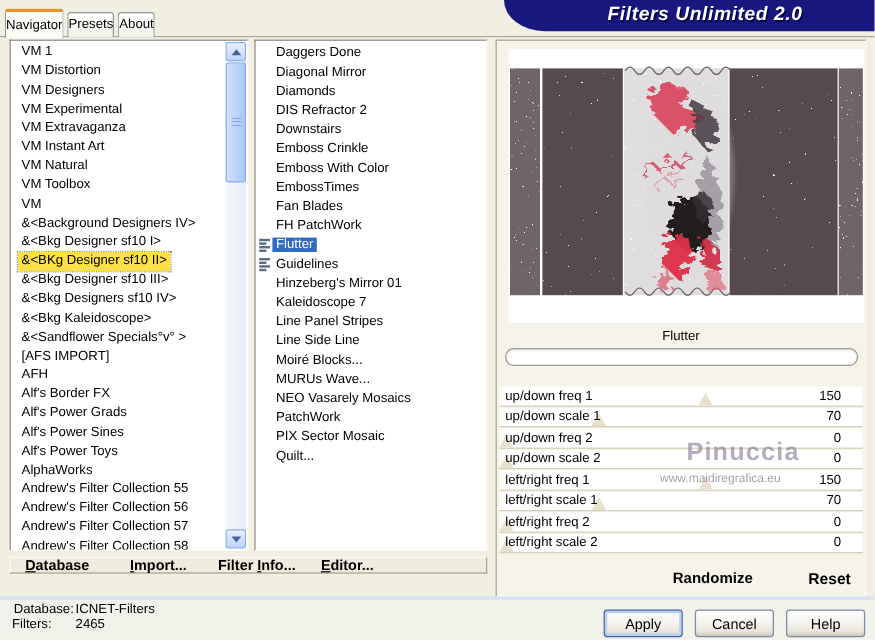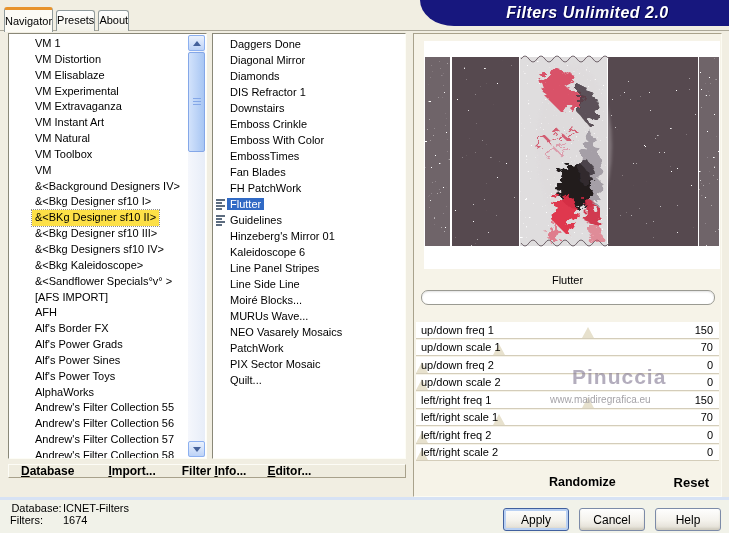--- a/index.html
+++ b/index.html
@@ -12,21 +12,21 @@
   .banner{position:absolute;left:420px;top:0;width:309px;height:26px;background:#17177e;border-bottom-left-radius:34px 26px;display:flex;align-items:center;justify-content:center;z-index:2;}
   .banner-title{color:#fff;font-weight:bold;font-style:italic;font-size:16px;letter-spacing:.5px;padding-left:26px;text-shadow:1px 1px 0 #000046;}
 
   .main{position:absolute;left:0;top:30px;width:729px;height:467px;border-top:1px solid #aca899;background:#f1eee2;box-sizing:border-box;}
 
   
   .listbox{position:absolute;background:#fff;border:1px solid;border-color:#8a8878 #fdfdf6 #fdfdf6 #8a8878;overflow:hidden;box-sizing:border-box;}
   .cat-box{left:8px;top:33px;width:199px;height:426px;}
   .flt-box{left:212px;top:33px;width:194px;height:426px;}
   .cat-items{position:absolute;left:1px;top:2px;right:18px;overflow:hidden;}
-  .list-item{height:15.85px;line-height:15.85px;padding-left:22px;white-space:nowrap;cursor:default;}
+  .list-item{height:15.85px;line-height:15.85px;padding-left:5px;white-space:nowrap;cursor:default;}
   .cat-text{display:inline-block;padding:0 3px;}
   .sel-cat{background:#fde047;outline:1px dotted #8f8f8f;}
   .flt-items{position:absolute;left:1px;top:2px;right:2px;overflow:hidden;}
   .flt-row{height:16px;display:flex;align-items:center;padding-left:2px;white-space:nowrap;cursor:default;}
   .marker{width:9px;margin-right:2px;display:flex;flex-direction:column;gap:1px;align-items:flex-start;flex:none;}
   .marker i{display:block;height:2px;width:9px;background:#5d6d80;}
   .marker i.short{width:6px;}
   .flt-text{padding:0 3px;}
   .sel-flt{background:#316ac5;color:#fff;}
 
@@ -41,25 +41,25 @@
   .grip{width:8px;height:8px;background:repeating-linear-gradient(#84a7e8 0 1px,transparent 1px 3px);}
 
   
   .panel{position:absolute;left:413px;top:33px;width:309px;height:464px;box-sizing:border-box;background:#f6f3e8;border:1px solid;border-color:#a9a28c #fcfbf2 #fcfbf2 #a9a28c;}
   .preview{position:absolute;left:10px;top:7px;width:296px;height:228px;background:#fff;}
   .preview-label{position:absolute;left:0;top:240px;width:100%;text-align:center;}
   .progress{position:absolute;left:7px;top:256px;width:292px;height:13px;background:#fff;border:1px solid #9a9a92;border-radius:7px;box-shadow:inset 0 1px 2px rgba(0,0,0,.12);}
   .params{position:absolute;left:2px;top:288px;right:2px;display:flex;flex-direction:column;gap:2px;}
   .param-row{position:relative;height:15.5px;background:#fff;display:flex;justify-content:space-between;align-items:center;box-shadow:0 1px 0 rgba(170,160,130,.45);}
   .param-label{padding-left:5px;position:relative;z-index:2;}
-  .param-value{padding-right:6px;position:relative;z-index:2;}
+  .param-value{padding-right:18px;position:relative;z-index:2;}
   .thumb{position:absolute;bottom:0;margin-left:-6px;width:0;height:0;border-left:6px solid transparent;border-right:6px solid transparent;border-bottom:11px solid #e7e1cd;z-index:1;}
   .wm1{position:absolute;left:158px;top:331px;font-size:21px;font-weight:bold;color:rgba(132,122,148,.62);letter-spacing:1px;z-index:5;pointer-events:none;}
   .wm2{position:absolute;left:136px;top:360px;font-size:10px;color:rgba(148,146,152,.85);z-index:5;pointer-events:none;}
-  .randomize{position:absolute;left:135px;top:441px;width:90px;text-align:left;font-weight:bold;font-size:12.5px;cursor:default;}
+  .randomize{position:absolute;left:135px;top:441px;width:90px;text-align:center;font-weight:bold;font-size:12.5px;cursor:default;}
   .reset{position:absolute;left:240px;top:441px;width:55px;text-align:right;font-weight:bold;font-size:13px;cursor:default;}
 
   
   .toolbar{position:absolute;left:8px;top:464px;width:398px;height:14px;box-sizing:border-box;background:#efecdf;border:1px solid;border-color:#fdfcf6 #a8a18b #a8a18b #fdfcf6;display:flex;align-items:center;padding-left:12px;}
   .tb-item{font-weight:bold;font-size:12px;cursor:default;}
   .tb-item:nth-child(1){margin-right:34px;}
   .tb-item:nth-child(2){margin-right:26px;}
   .tb-item:nth-child(3){margin-right:21px;}
 
   .blue-sep{position:absolute;left:0;top:497px;width:729px;height:3px;background:#d7e2f4;}
@@ -86,21 +86,21 @@
   <div class="banner">
     <span class="banner-title">Filters Unlimited 2.0</span>
   </div>
 
   <div class="main"></div>
 
   <div class="listbox cat-box">
     <div class="cat-items">
         <div class="list-item"><span class="cat-text">VM 1</span></div>
         <div class="list-item"><span class="cat-text">VM Distortion</span></div>
-        <div class="list-item"><span class="cat-text">VM Elisablaze</span></div>
+        <div class="list-item"><span class="cat-text">VM Designers</span></div>
         <div class="list-item"><span class="cat-text">VM Experimental</span></div>
         <div class="list-item"><span class="cat-text">VM Extravaganza</span></div>
         <div class="list-item"><span class="cat-text">VM Instant Art</span></div>
         <div class="list-item"><span class="cat-text">VM Natural</span></div>
         <div class="list-item"><span class="cat-text">VM Toolbox</span></div>
         <div class="list-item"><span class="cat-text">VM</span></div>
         <div class="list-item"><span class="cat-text">&amp;&lt;Background Designers IV&gt;</span></div>
         <div class="list-item"><span class="cat-text">&amp;&lt;Bkg Designer sf10 I&gt;</span></div>
         <div class="list-item"><span class="cat-text sel-cat">&amp;&lt;BKg Designer sf10 II&gt;</span></div>
         <div class="list-item"><span class="cat-text">&amp;&lt;Bkg Designer sf10 III&gt;</span></div>
@@ -141,21 +141,21 @@
         <div class="flt-row">
           <span class="marker"></span>
           <span class="flt-text">Diagonal Mirror</span>
         </div>
         <div class="flt-row">
           <span class="marker"></span>
           <span class="flt-text">Diamonds</span>
         </div>
         <div class="flt-row">
           <span class="marker"></span>
-          <span class="flt-text">DIS Refractor 1</span>
+          <span class="flt-text">DIS Refractor 2</span>
         </div>
         <div class="flt-row">
           <span class="marker"></span>
           <span class="flt-text">Downstairs</span>
         </div>
         <div class="flt-row">
           <span class="marker"></span>
           <span class="flt-text">Emboss Crinkle</span>
         </div>
         <div class="flt-row">
@@ -191,21 +191,21 @@
             <i class="short"></i>
           </span>
           <span class="flt-text">Guidelines</span>
         </div>
         <div class="flt-row">
           <span class="marker"></span>
           <span class="flt-text">Hinzeberg's Mirror 01</span>
         </div>
         <div class="flt-row">
           <span class="marker"></span>
-          <span class="flt-text">Kaleidoscope 6</span>
+          <span class="flt-text">Kaleidoscope 7</span>
         </div>
         <div class="flt-row">
           <span class="marker"></span>
           <span class="flt-text">Line Panel Stripes</span>
         </div>
         <div class="flt-row">
           <span class="marker"></span>
           <span class="flt-text">Line Side Line</span>
         </div>
         <div class="flt-row">
@@ -344,21 +344,21 @@
       <div class="tb-item"><span></span><u>E</u><span>ditor...</span></div>
     </div>
 
   <div class="blue-sep"></div>
 
   <div class="status">
     <div class="status-line1">
       <span class="status-label">Database:</span><span>ICNET-Filters</span>
     </div>
     <div class="status-line2">
-      <span class="status-label">Filters:</span><span>1674</span>
+      <span class="status-label">Filters:</span><span>2465</span>
     </div>
   </div>
   <div class="btn-row">
       <button class="xp-btn default">Apply</button>
       <button class="xp-btn">Cancel</button>
       <button class="xp-btn">Help</button>
     </div>
 
 </div>
 

